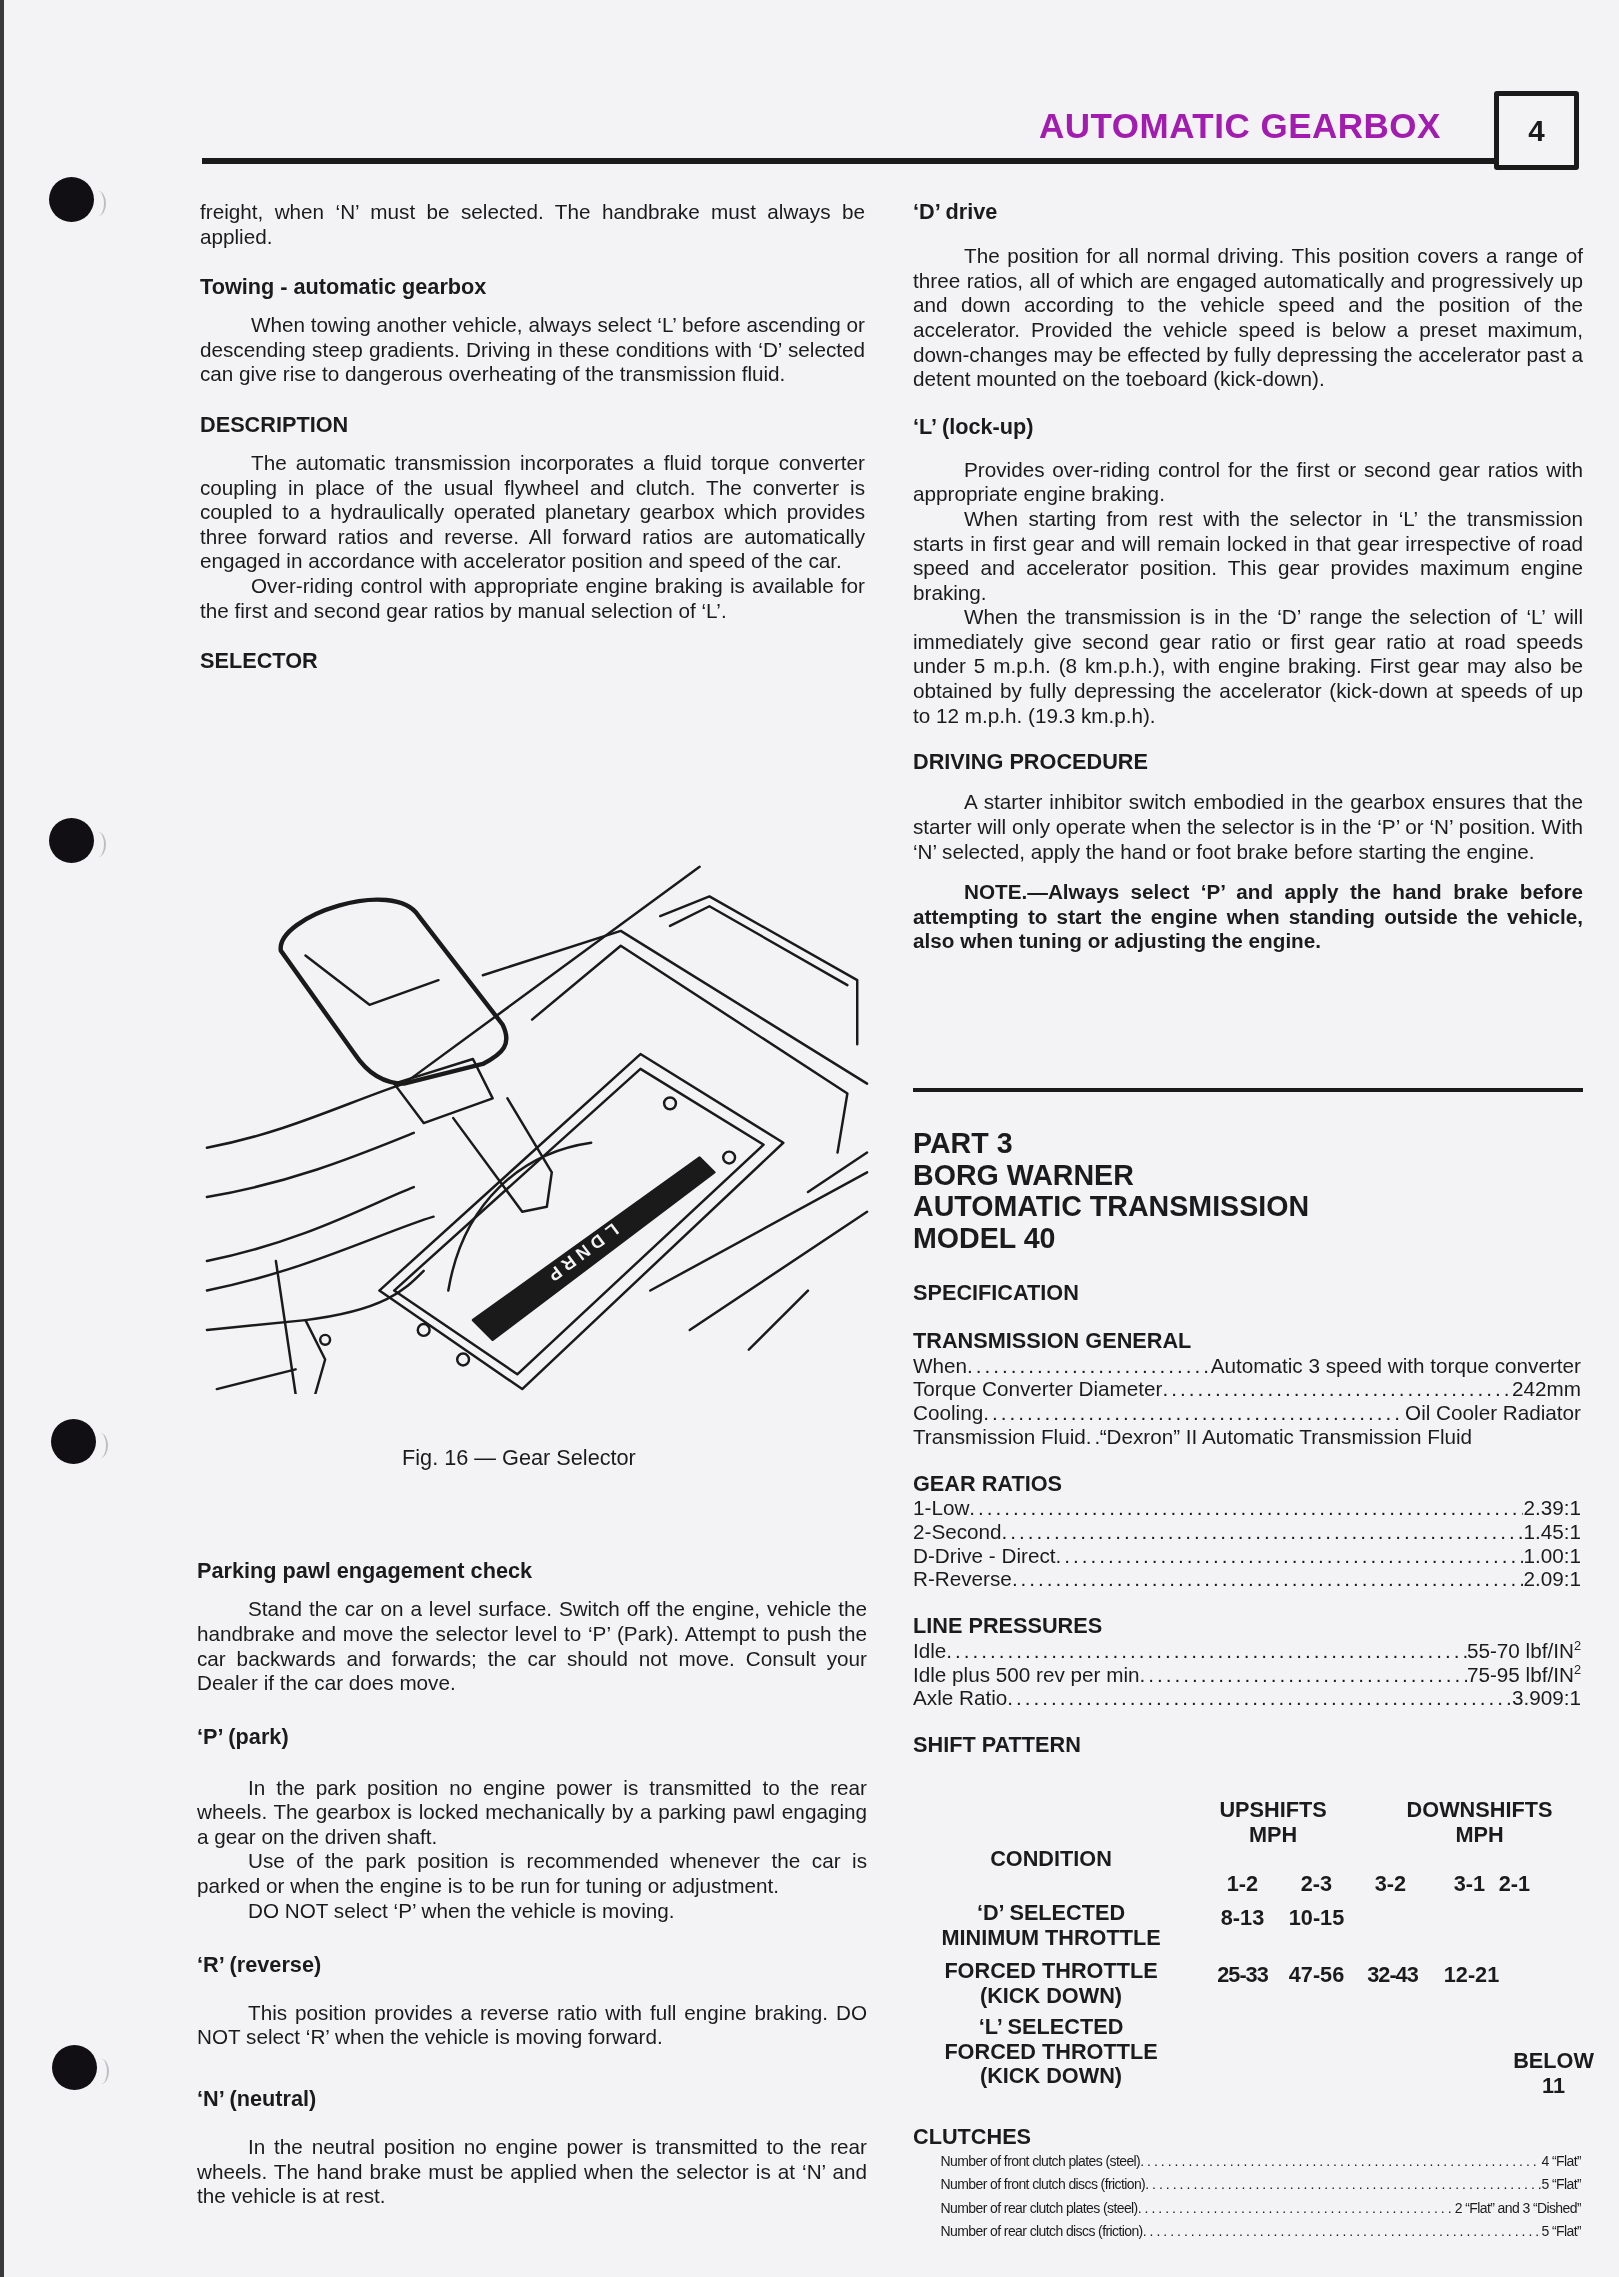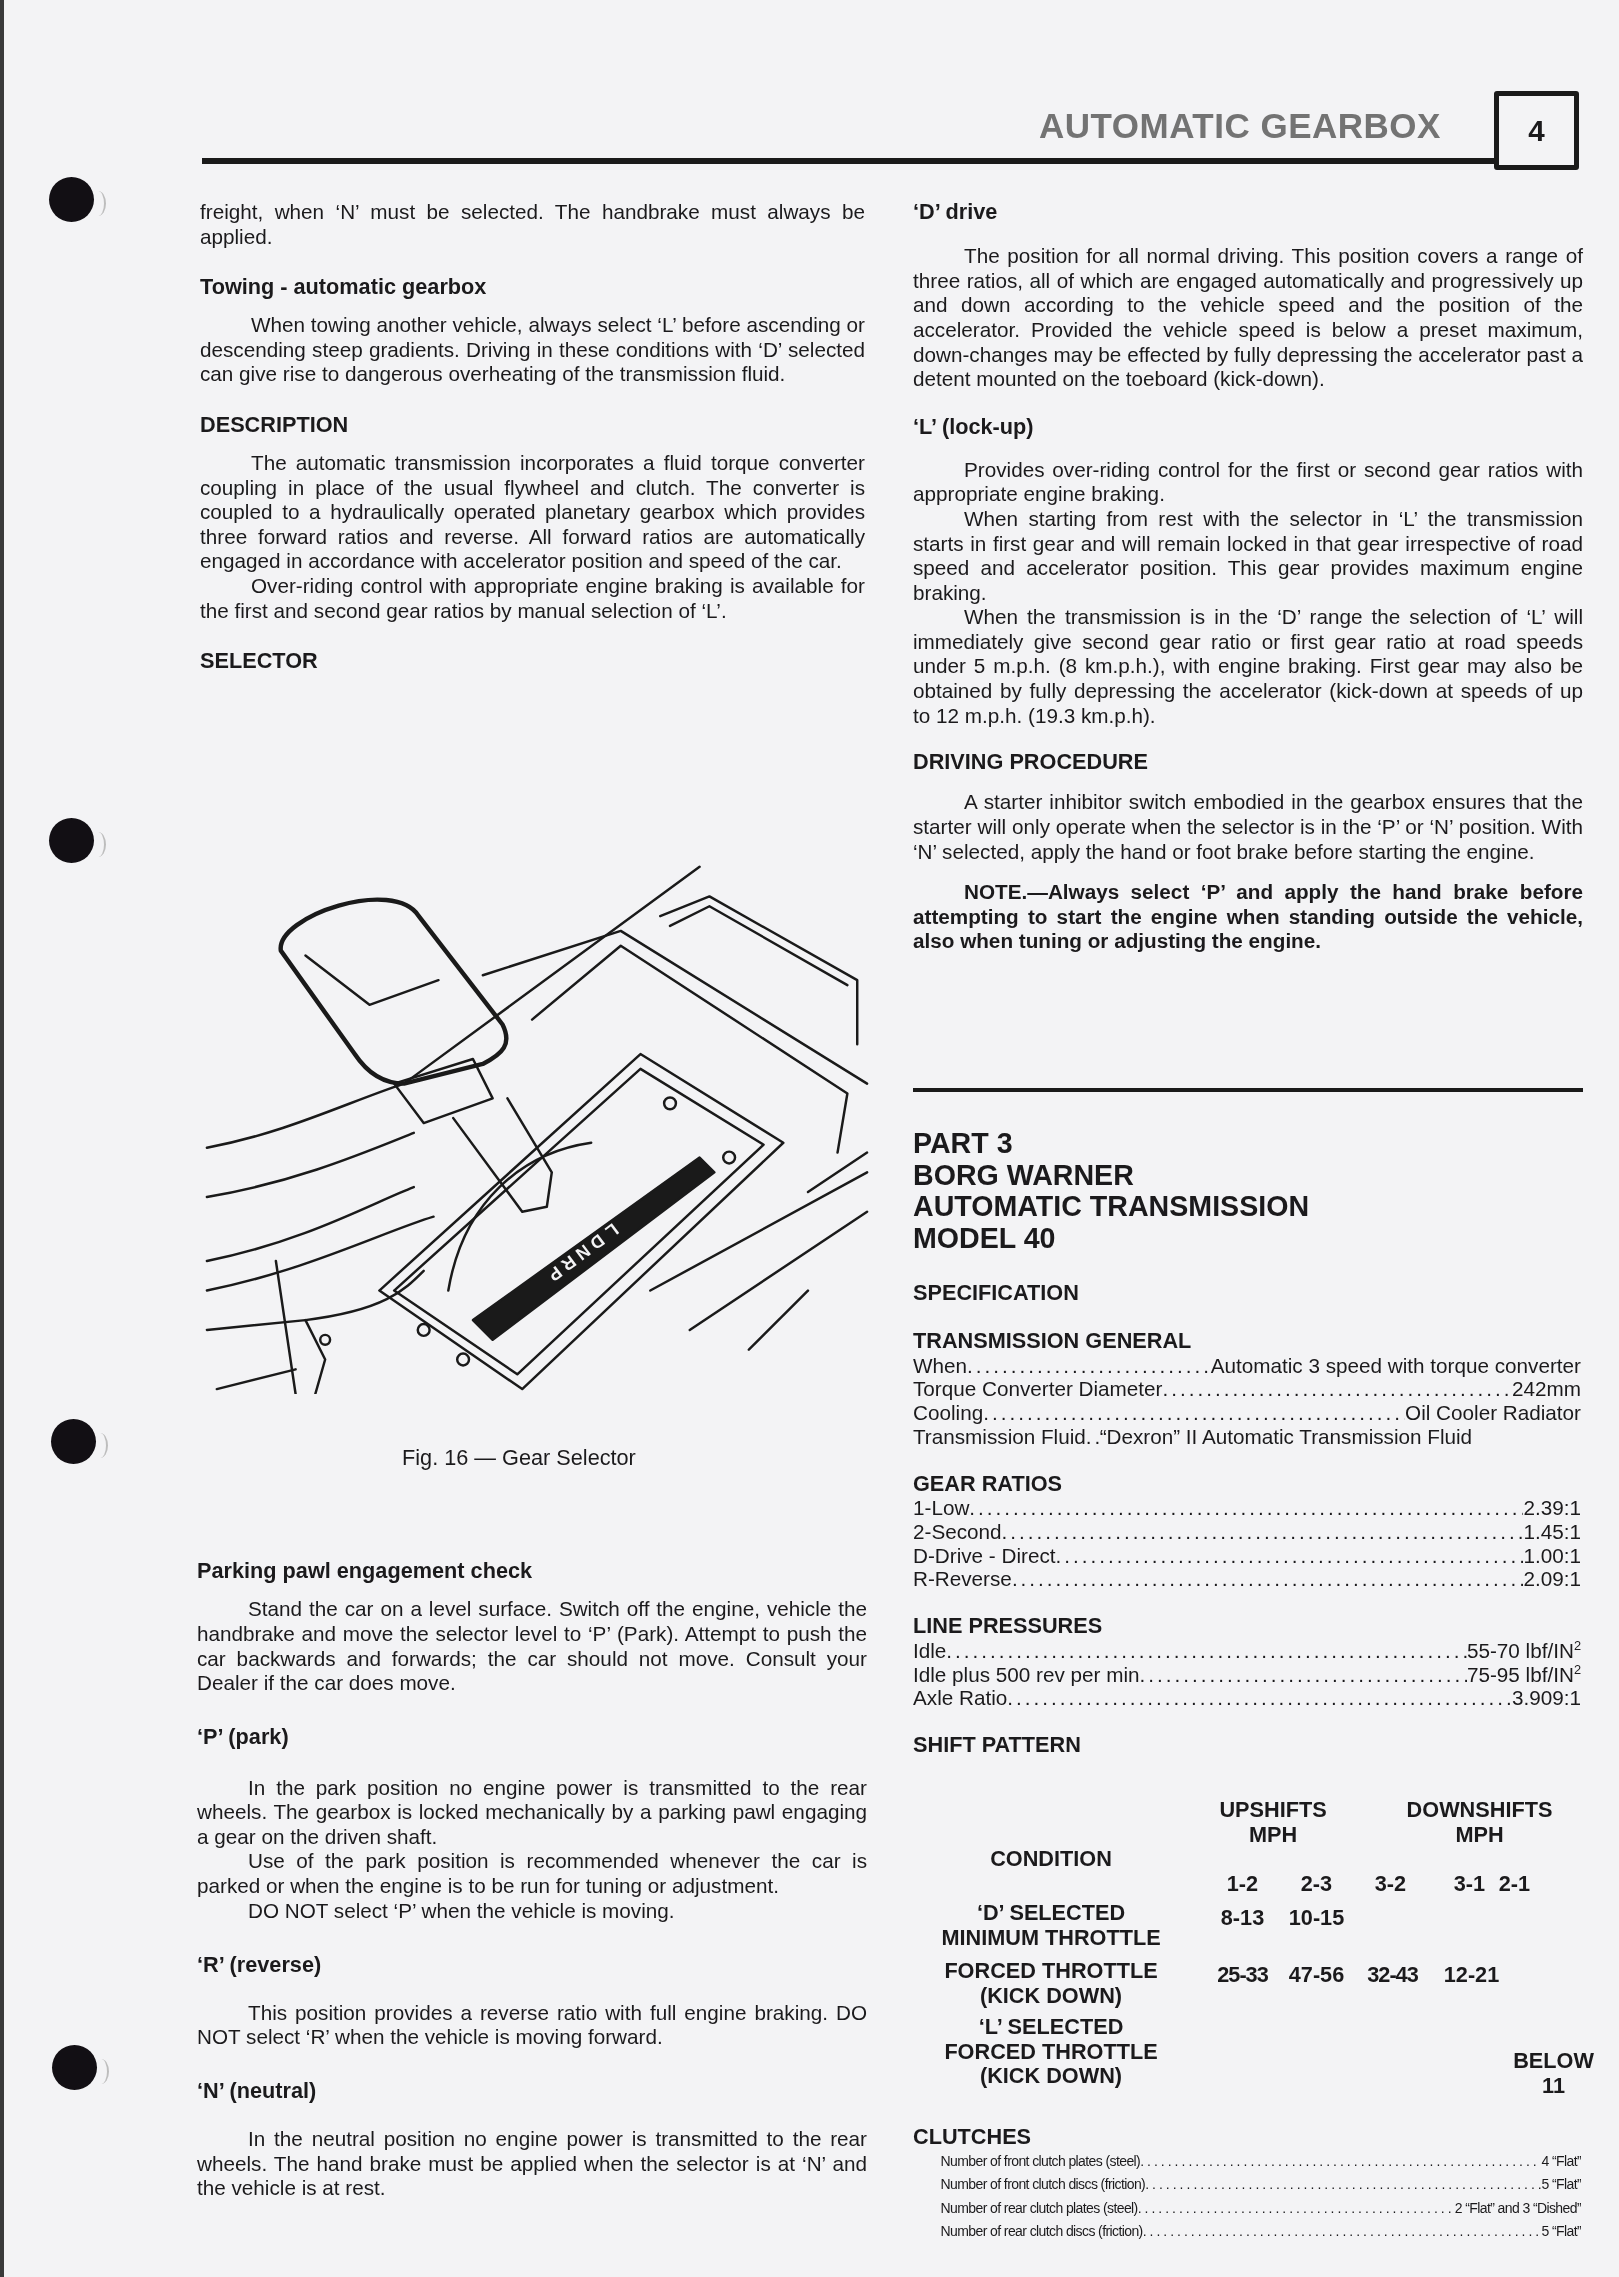--- a/index.html
+++ b/index.html
@@ -6,21 +6,21 @@
     body {
       width: 1619px; height: 2277px; position: relative; overflow: hidden;
       background: #f3f3f5;
       font-family: "Liberation Sans", "DejaVu Sans", sans-serif;
       color: #1b1a1c;
     }
     .edge-strip { position: absolute; left: 0; top: 0; width: 3.9px; height: 2277px; background: #3a3a3a; }
     .punch { position: absolute; width: 45px; height: 45px; border-radius: 50%; background: #120f14; }
     .punch::after { content: ""; position: absolute; left: 41px; top: 13.8px; width: 13.8px; height: 25.6px; border-right: 2px solid #bdbdbd; border-radius: 0 50% 50% 0; }
 
-    .header-title { position: absolute; left: 1039px; top: 106px; font-size: 35px; font-weight: bold; letter-spacing: 0.5px; color: #737373; }
+    .header-title { position: absolute; left: 1039px; top: 106px; font-size: 35px; font-weight: bold; letter-spacing: 0.5px; color: #a21caf; }
     .header-rule { position: absolute; left: 202px; top: 158px; width: 1292px; height: 5.9px; background: #1a1a1a; }
     .page-box { position: absolute; left: 1494px; top: 91px; width: 85px; height: 79px; border: 5.9px solid #1a1a1a; border-radius: 3px; box-sizing: border-box; display: flex; align-items: center; justify-content: center; }
     .page-box span { font-size: 29.6px; font-weight: bold; }
 
     .col { position: absolute; font-size: 20.7px; line-height: 24.6px; }
     .col-left { left: 200px; width: 665px; }
     .col-right { left: 913px; width: 670px; }
     p { margin: 0; text-align: justify; }
     p.ind { text-indent: 51px; }
     h3 { margin: 0; font-size: 21.7px; font-weight: bold; }
@@ -118,21 +118,21 @@
 
 <div class="col col-left" style="top:1559px; left:197px; width:670px;">
   <h3>Parking pawl engagement check</h3>
   <p class="ind" style="margin-top:13.8px;">Stand the car on a level surface. Switch off the engine, vehicle the handbrake and move the selector level to ‘P’ (Park). Attempt to push the car backwards and forwards; the car should not move. Consult your Dealer if the car does move.</p>
   <h3 style="margin-top:29.6px;">‘P’ (park)</h3>
   <p class="ind" style="margin-top:25.6px;">In the park position no engine power is transmitted to the rear wheels. The gearbox is locked mechanically by a parking pawl engaging a gear on the driven shaft.</p>
   <p class="ind">Use of the park position is recommended whenever the car is parked or when the engine is to be run for tuning or adjustment.</p>
   <p class="ind">DO NOT select ‘P’ when the vehicle is moving.</p>
   <h3 style="margin-top:29.6px;">‘R’ (reverse)</h3>
   <p class="ind" style="margin-top:23.6px;">This position provides a reverse ratio with full engine braking. DO NOT select ‘R’ when the vehicle is moving forward.</p>
-  <h3 style="margin-top:29px;">‘N’ (neutral)</h3>
+  <h3 style="margin-top:37px;">‘N’ (neutral)</h3>
   <p class="ind" style="margin-top:23.6px;">In the neutral position no engine power is transmitted to the rear wheels. The hand brake must be applied when the selector is at ‘N’ and the vehicle is at rest.</p>
 </div>
 
 <div class="col col-right" style="top:200px;">
   <h3>‘D’ drive</h3>
   <p class="ind" style="margin-top:19.7px;">The position for all normal driving. This position covers a range of three ratios, all of which are engaged automatically and progressively up and down according to the vehicle speed and the position of the accelerator. Provided the vehicle speed is below a preset maximum, down-changes may be effected by fully depressing the accelerator past a detent mounted on the toeboard (kick-down).</p>
   <h3 style="margin-top:23.6px;">‘L’ (lock-up)</h3>
   <p class="ind" style="margin-top:17.7px;">Provides over-riding control for the first or second gear ratios with appropriate engine braking.</p>
   <p class="ind">When starting from rest with the selector in ‘L’ the transmission starts in first gear and will remain locked in that gear irrespective of road speed and accelerator position. This gear provides maximum engine braking.</p>
   <p class="ind">When the transmission is in the ‘D’ range the selection of ‘L’ will immediately give second gear ratio or first gear ratio at road speeds under 5 m.p.h. (8 km.p.h.), with engine braking. First gear may also be obtained by fully depressing the accelerator (kick-down at speeds of up to 12 m.p.h. (19.3 km.p.h).</p>

